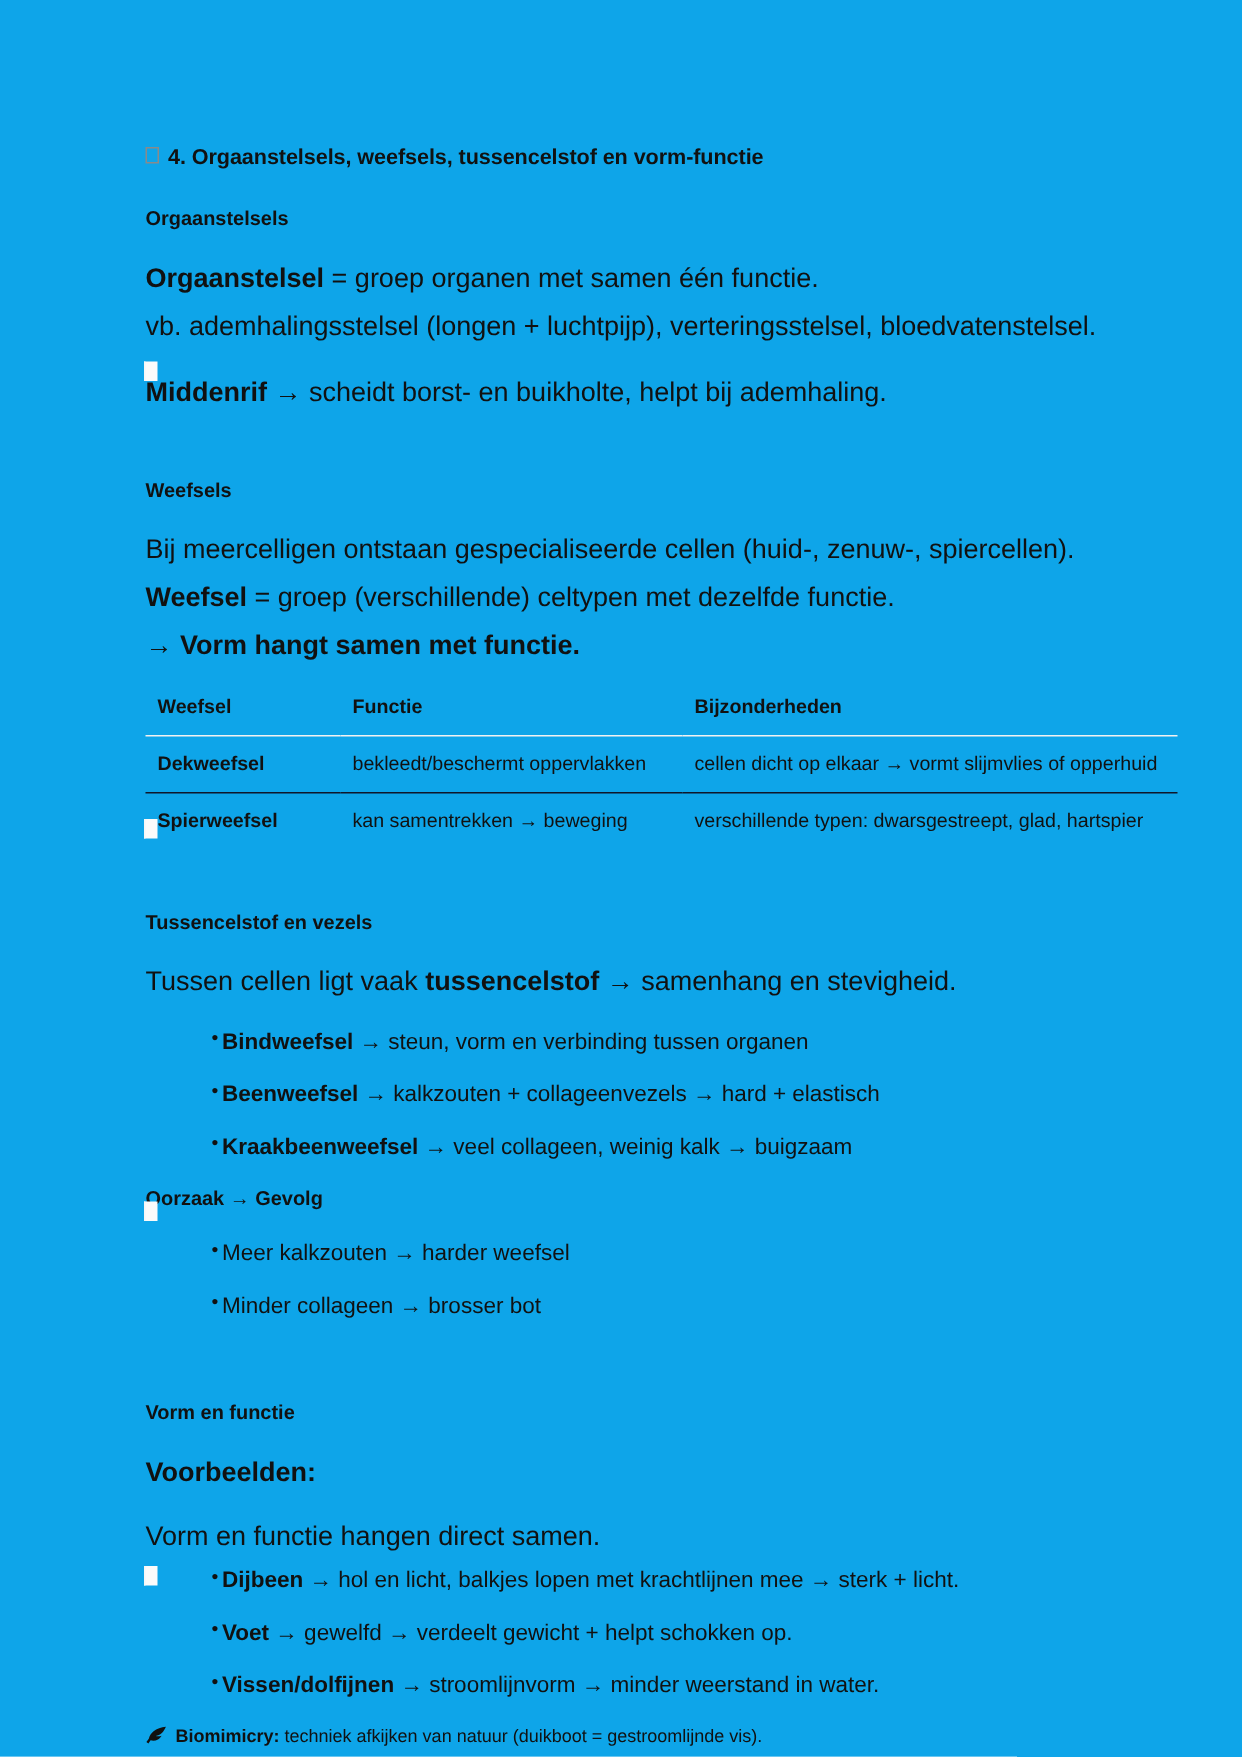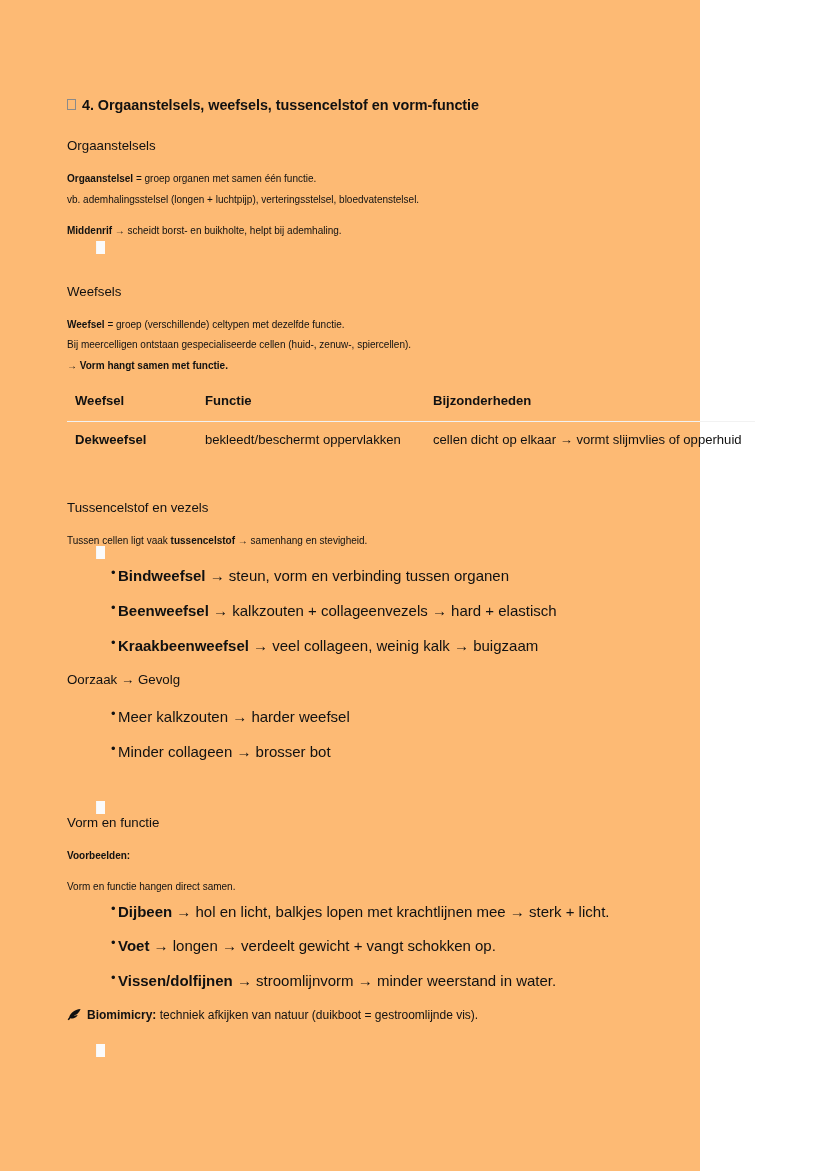--- a/index.html
+++ b/index.html
@@ -11,25 +11,25 @@
   body {
     width: 828px;
     height: 1171px;
     overflow: hidden;
     font-family: "Liberation Sans", sans-serif;
     color: #111111;
     -webkit-font-smoothing: antialiased;
   }
   .page {
     position: relative;
-    width: 700px;
+    width: 828px;
     height: 1171px;
-    background: #fdba74;
+    background: #0ea5e9;
     box-sizing: border-box;
-    padding: 96px 96px 60px 67px;
+    padding: 96px 96px 60px 97px;
   }
   .doc {
     width: 634px;
   }
 
   
   .h-title {
     font-size: 14.4px;
     font-weight: bold;
     line-height: 1.35;
@@ -40,26 +40,26 @@
     display: inline-block;
     width: 9px;
     height: 11px;
     border: 1px solid #8a8a8a;
     box-sizing: border-box;
     vertical-align: 0px;
     margin-right: 6px;
   }
   .h-sec {
     font-size: 13.3px;
-    font-weight: normal;
+    font-weight: bold;
     line-height: 1.35;
     margin: 0 0 17px 0;
   }
   p.body {
-    font-size: 10px;
+    font-size: 18px;
     line-height: 1.45;
     margin: 0 0 17px 0;
     font-weight: normal;
   }
   p.tight {
     margin-bottom: 6px;
   }
   .b { font-weight: bold; }
 
   .arrow { font-weight: normal; }
@@ -163,38 +163,43 @@
 
     <p class="body tight"><span class="b">Orgaanstelsel</span><span> = groep organen met samen één functie.</span></p>
     <p class="body">vb. ademhalingsstelsel (longen + luchtpijp), verteringsstelsel, bloedvatenstelsel.</p>
 
     <p class="body"><span class="b">Middenrif</span><span> → scheidt borst- en buikholte, helpt bij ademhaling.</span></p>
 
     <div class="spacer-md"></div>
 
     <h2 class="h-sec">Weefsels</h2>
 
+    <p class="body tight">Bij meercelligen ontstaan gespecialiseerde cellen (huid-, zenuw-, spiercellen).</p>
     <p class="body tight"><span class="b">Weefsel</span><span> = groep (verschillende) celtypen met dezelfde functie.</span></p>
-    <p class="body tight">Bij meercelligen ontstaan gespecialiseerde cellen (huid-, zenuw-, spiercellen).</p>
     <p class="body"><span class="arrow">→ </span><span class="b">Vorm hangt samen met functie.</span></p>
 
     <table class="tbl">
       <thead>
         <tr>
           <th class="c1">Weefsel</th>
           <th class="c2">Functie</th>
           <th class="c3">Bijzonderheden</th>
         </tr>
       </thead>
       <tbody>
         <tr>
           <td class="c1">Dekweefsel</td>
           <td class="c2">bekleedt/beschermt oppervlakken</td>
           <td class="c3">cellen dicht op elkaar → vormt slijmvlies of opperhuid</td>
         </tr>
+        <tr>
+          <td class="c1">Spierweefsel</td>
+          <td class="c2">kan samentrekken → beweging</td>
+          <td class="c3">verschillende typen: dwarsgestreept, glad, hartspier</td>
+        </tr>
       </tbody>
     </table>
 
     <div class="spacer-lg"></div>
 
     <h2 class="h-sec">Tussencelstof en vezels</h2>
 
     <p class="body"><span>Tussen cellen ligt vaak </span><span class="b">tussencelstof</span><span> → samenhang en stevigheid.</span></p>
 
     <ul class="bul">
@@ -212,21 +217,21 @@
 
     <div class="spacer-lg"></div>
 
     <h2 class="h-sec">Vorm en functie</h2>
 
     <p class="body"><span class="b">Voorbeelden:</span></p>
     <p class="body tight">Vorm en functie hangen direct samen.</p>
 
     <ul class="bul">
       <li><span class="b">Dijbeen</span><span> → hol en licht, balkjes lopen met krachtlijnen mee → sterk + licht.</span></li>
-      <li><span class="b">Voet</span><span> → longen → verdeelt gewicht + vangt schokken op.</span></li>
+      <li><span class="b">Voet</span><span> → gewelfd → verdeelt gewicht + helpt schokken op.</span></li>
       <li><span class="b">Vissen/dolfijnen</span><span> → stroomlijnvorm → minder weerstand in water.</span></li>
     </ul>
 
     <p class="bio-line"><span class="bio-glyph"><svg width="15" height="13" viewBox="0 0 15 13" xmlns="http://www.w3.org/2000/svg">
             <path d="M13.6 1.1c-3.1.2-6.1 1.3-8.2 3.1C3.6 5.7 2.6 7.4 2.2 9.2l-1.6 2.2 1.3.9 1.5-2.1c1.6.5 3.4.3 4.9-.6 1.1-.6 1.9-1.5 2.4-2.5-1.3.5-2.7.6-3.9.2 1.5-.2 2.9-.8 3.9-1.8 1.3-1.2 2.2-2.7 2.9-4.4z" fill="#111111"></path>
           </svg></span><span class="b">Biomimicry:</span><span> techniek afkijken van natuur (duikboot = gestroomlijnde vis).</span></p>
 
   </div>
 </div>
 

